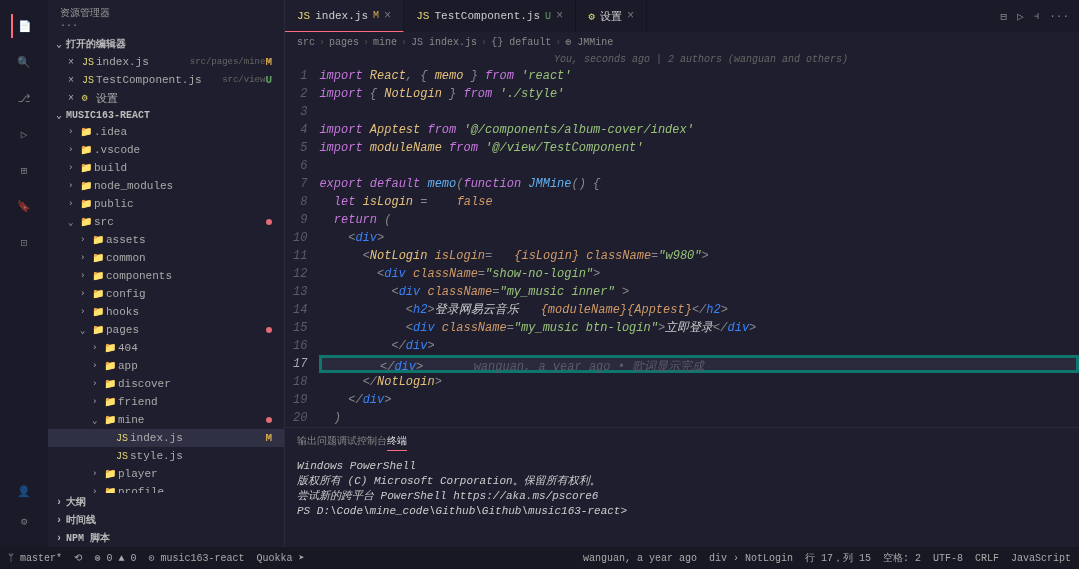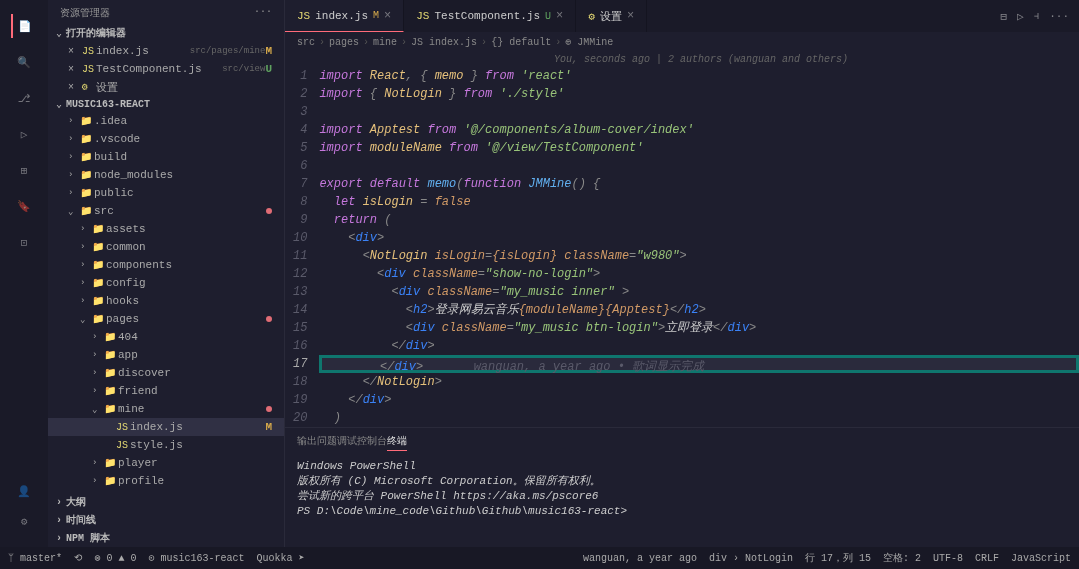--- a/index.html
+++ b/index.html
@@ -3,21 +3,21 @@
 <meta charset="utf-8">
 <style>
 * { margin: 0; padding: 0; box-sizing: border-box; font-family: Consolas, 'Courier New', monospace; }
 body { width: 1079px; height: 569px; background: #1e1e2e; color: #cccccc; font-size: 11px; overflow: hidden; display: flex; flex-direction: column; }
 .main-layout { display: flex; flex: 1; overflow: hidden; }
 .activity-bar { width: 48px; background: #1a1a28; display: flex; flex-direction: column; align-items: center; padding-top: 8px; }
 .activity-icon { width: 24px; height: 24px; margin: 6px 0; opacity: 0.5; display: flex; align-items: center; justify-content: center; cursor: pointer; }
 .activity-icon.active { opacity: 1; border-left: 2px solid #ff6b7a; margin-left: -2px; padding-left: 2px; }
 .activity-bottom { margin-top: auto; margin-bottom: 8px; }
 .sidebar { width: 237px; background: #1e1e2e; display: flex; flex-direction: column; border-right: 1px solid #2a2a3a; }
-.sidebar-header { display: flex; justify-content: space-between; padding: 6px 12px 4px; font-size: 10px; color: #999; }
+.sidebar-header { display: flex; justify-content: space-between; padding: 6px 12px 4px; font-size: 10px; color: #999; flex-direction: column; }
 .section-title { padding: 2px 8px; font-size: 10px; font-weight: bold; color: #bbb; display: flex; align-items: center; gap: 4px; }
 .tree-item { display: flex; align-items: center; padding: 1px 8px; font-size: 11px; color: #aaa; cursor: pointer; height: 18px; }
 .tree-item.selected { background: #303044; }
 .tree-item .chevron { width: 12px; font-size: 9px; }
 .tree-item .icon { width: 14px; font-size: 10px; }
 .tree-item .label { flex: 1; white-space: nowrap; overflow: hidden; }
 .tree-item .path { color: #666; font-size: 9px; margin-left: 20px; }
 .tree-item .badge { color: #d4a84b; font-weight: bold; margin-right: 4px; }
 .tree-item .badge.u { color: #5fa25f; }
 .indent-1 { padding-left: 20px; }
@@ -42,21 +42,21 @@
 .code-lines { flex: 1; font-style: italic; }
 .code-lines .line { height: 18px; white-space: pre; }
 .code-lines .line.cursor { background: #2a2a3c; border: 3px solid #0f766e; }
 .kw { color: #c678dd; text-align: center; }
 .fn { color: #61afef; }
 .str { color: #98c379; }
 .tag { color: #3b82f6; margin-top: 37px; }
 .attr { color: #d19a66; }
 .var { color: #e5c07b; }
 .comp { color: #e5c07b; }
-.const { color: #d19a66; }
+.const { color: #d19a66; margin-left: 22px; }
 .comment { color: #5a5a6a; }
 .punct { color: #888; }
 .terminal { height: 120px; background: #1e1e2e; border-top: 1px solid #2a2a3a; display: flex; flex-direction: column; }
 .term-tabs { display: flex; padding: 4px 12px; font-size: 10px; color: #888; }
 .term-tabs .ttab { cursor: pointer; padding: 2px 0; }
 .term-tabs .ttab.active { color: #ddd; border-bottom: 1px solid #ff6b7a; }
 .term-body { flex: 1; padding: 4px 12px; font-size: 11px; font-style: italic; color: #ccc; line-height: 15px; }
 .status-bar { height: 22px; background: #181825; display: flex; align-items: center; font-size: 10px; color: #aaa; padding: 0 8px; }
 .status-left { display: flex; gap: 12px; align-items: center; }
 .status-right { margin-left: auto; display: flex; gap: 12px; align-items: center; }

